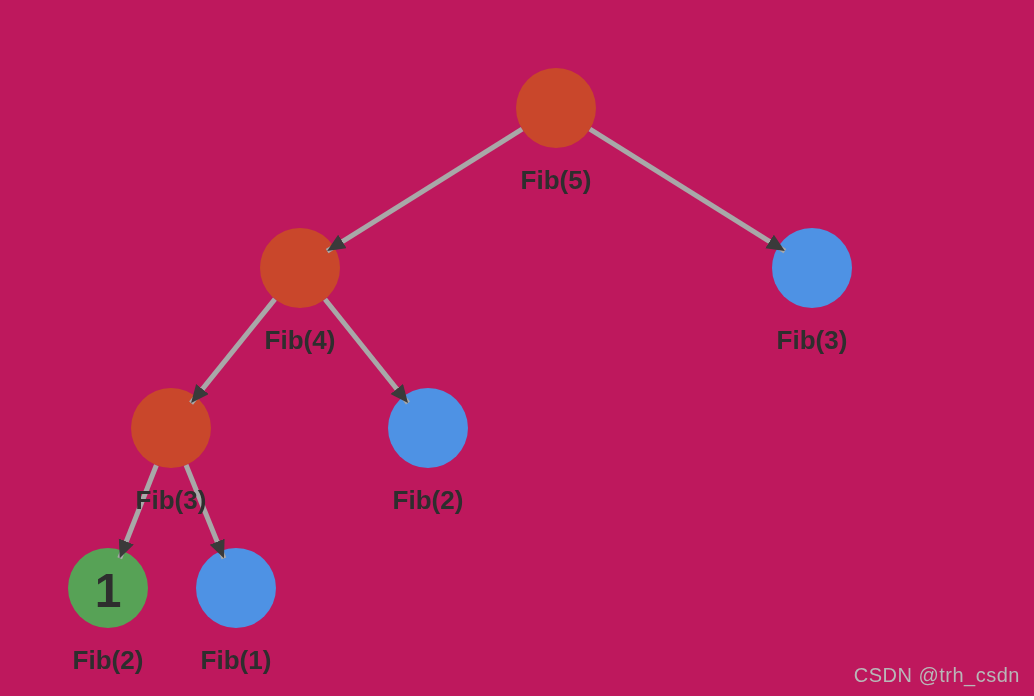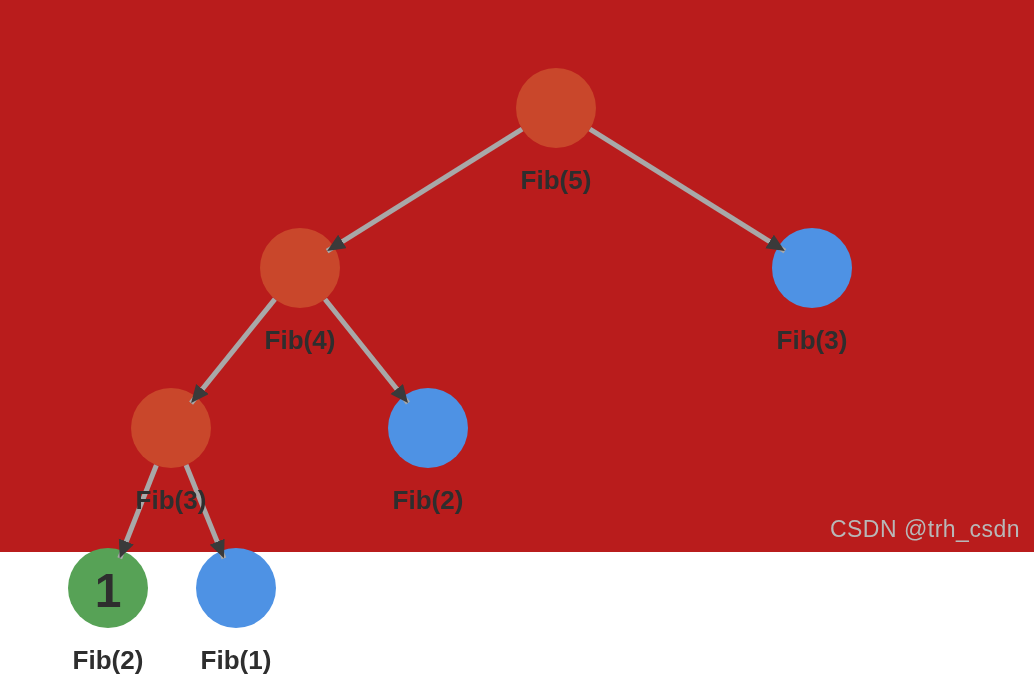--- a/index.html
+++ b/index.html
@@ -7,22 +7,22 @@
     padding: 0;
     width: 1034px;
     height: 700px;
     overflow: hidden;
     background: #ffffff;
     font-family: "Liberation Sans", sans-serif;
   }
   #stage {
     position: relative;
     width: 1034px;
-    height: 552px;
-    background: #b91c1c;
+    height: 696px;
+    background: #be185d;
   }
   #tree-svg {
     position: absolute;
     left: 0;
     top: 0;
   }
   .node-label {
     font-family: "Liberation Sans", sans-serif;
     font-size: 26px;
     font-weight: 700;
@@ -33,21 +33,21 @@
     font-weight: 700;
   }
   .edge-line {
     fill: none;
   }
   #watermark {
     position: absolute;
     right: 14px;
     bottom: 9px;
     font-family: "Liberation Sans", sans-serif;
-    font-size: 23px;
+    font-size: 20px;
     font-weight: 400;
     letter-spacing: 0.5px;
     user-select: none;
   }
 </style>
 </head>
 <body>
 
 <div id="stage">
   <svg id="tree-svg" width="1034" height="700" viewBox="0 0 1034 700" xmlns="http://www.w3.org/2000/svg">

